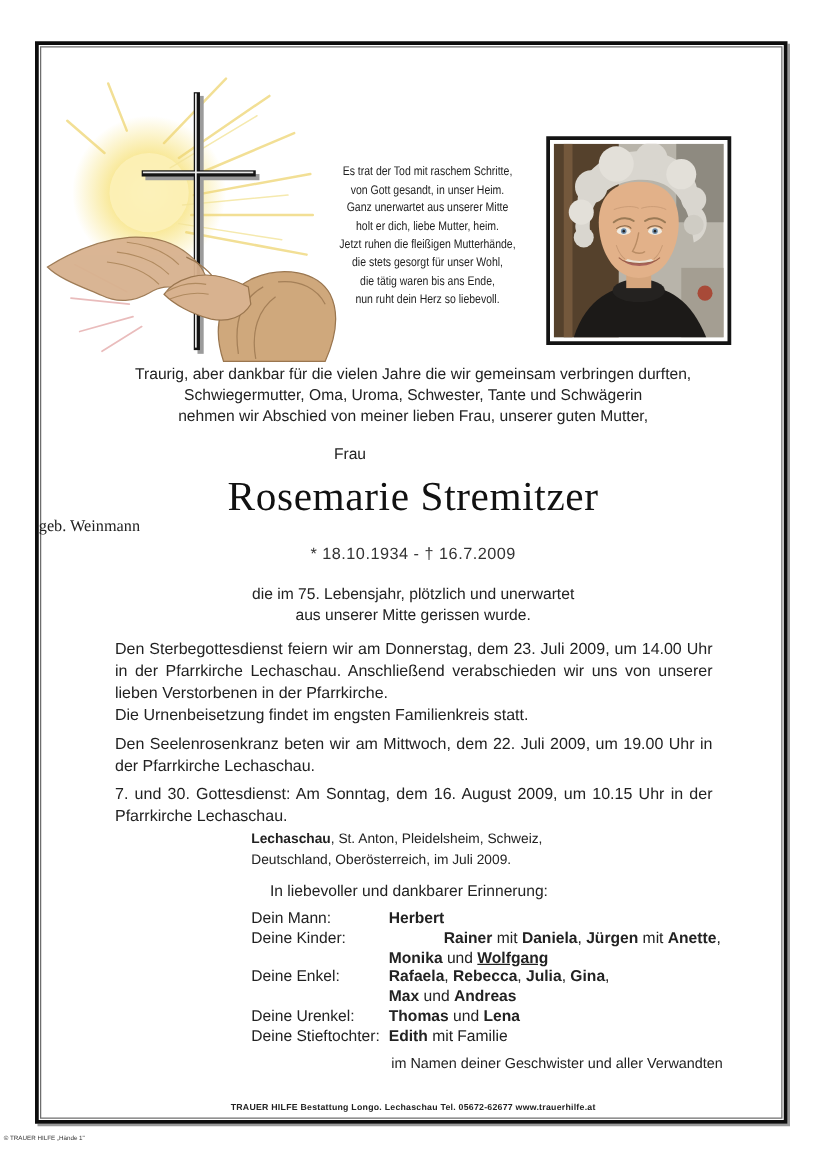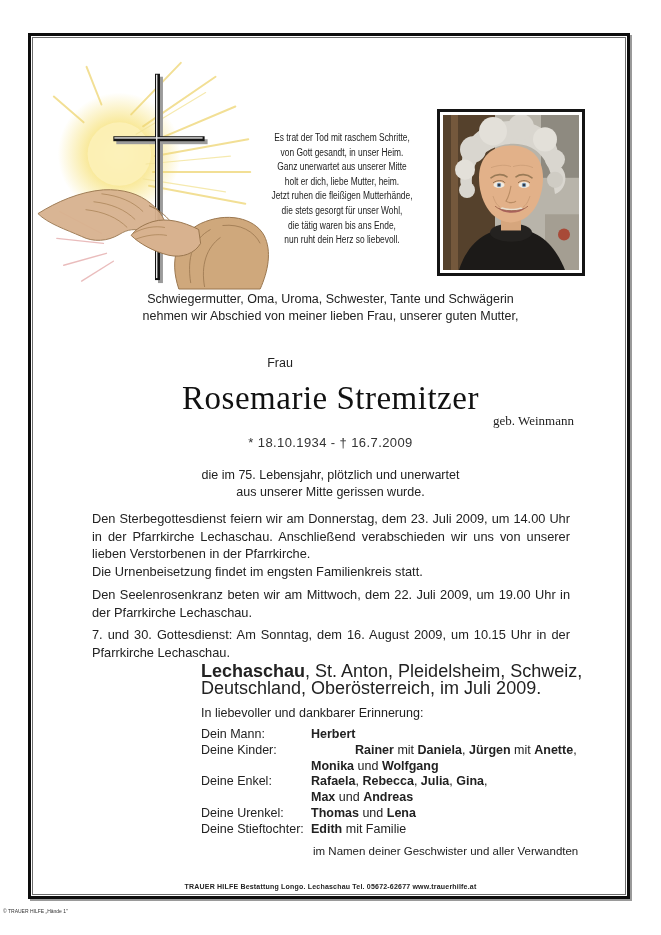--- a/index.html
+++ b/index.html
@@ -44,33 +44,33 @@
   
   .intro {
     position: absolute; left: 31px; top: 291px; width: 599px;
     text-align: center; font-size: 12.5px; line-height: 17px; color: #222;
   }
   .salutation { position: absolute; left: 31px; top: 356px; width: 498px; text-align: center; font-size: 12.5px; color: #222; }
   .deceased-name {
     position: absolute; left: 31px; top: 380px; width: 599px; text-align: center;
     font-family: "Liberation Serif", serif; font-size: 33px; letter-spacing: 0.5px; color: #111;
   }
-  .maiden { position: absolute; left: 31px; top: 413px; width: 543px; text-align: right; font-family: "Liberation Serif", serif; font-size: 13px; color: #222; }
+  .maiden { position: absolute; left: 31px; top: 413px; width: 543px; text-align: left; font-family: "Liberation Serif", serif; font-size: 13px; color: #222; }
   .dates { position: absolute; left: 31px; top: 435px; width: 599px; text-align: center; font-size: 13px; letter-spacing: 0.4px; color: #333; }
   .age-note { position: absolute; left: 31px; top: 467px; width: 599px; text-align: center; font-size: 12.5px; line-height: 16.5px; color: #222; }
 
   
   .body-text { position: absolute; left: 92px; top: 510px; width: 478px; font-size: 12.8px; color: #222; }
   .body-text p { margin: 0; text-align: justify; line-height: 17.5px; }
   .body-text p.gap-a { margin-top: 6px; }
   .body-text p.gap-b { margin-top: 5px; }
 
   
-  .location { position: absolute; left: 201px; top: 663px; font-size: 18px; line-height: 17px; color: #222; }
-  .family-heading { position: absolute; left: 201px; top: 706px; font-size: 12.5px; color: #222; }
+  .location { position: absolute; left: 201px; top: 663px; font-size: 11px; line-height: 17px; color: #222; }
+  .family-heading { position: absolute; left: 216px; top: 706px; font-size: 12.5px; color: #222; }
   .family { position: absolute; left: 201px; top: 727px; font-size: 12.5px; line-height: 15.8px; color: #222; }
   .fam-row { display: flex; align-items: flex-start; }
   .fam-label { width: 110px; flex: 0 0 110px; }
   .fam-val div { white-space: nowrap; }
   .closing { position: absolute; left: 313px; top: 845px; font-size: 11.5px; color: #222; }
 
   
   .footer {
     position: absolute; left: 31px; top: 883px; width: 599px; text-align: center;
     font-size: 7px; font-weight: 600; letter-spacing: 0.2px; color: #222;
@@ -200,20 +200,21 @@
     <div>von Gott gesandt, in unser Heim.</div>
     <div>Ganz unerwartet aus unserer Mitte</div>
     <div>holt er dich, liebe Mutter, heim.</div>
     <div>Jetzt ruhen die fleißigen Mutterhände,</div>
     <div>die stets gesorgt für unser Wohl,</div>
     <div>die tätig waren bis ans Ende,</div>
     <div>nun ruht dein Herz so liebevoll.</div>
   </div>
 
   <div class="intro">
+    <div>Traurig, aber dankbar für die vielen Jahre die wir gemeinsam verbringen durften,</div>
     <div>Schwiegermutter, Oma, Uroma, Schwester, Tante und Schwägerin</div>
     <div>nehmen wir Abschied von meiner lieben Frau, unserer guten Mutter,</div>
   </div>
 
   <div class="salutation">Frau</div>
   <div class="deceased-name">Rosemarie Stremitzer</div>
   <div class="maiden">geb. Weinmann</div>
   <div class="dates">* 18.10.1934 - † 16.7.2009</div>
 
   <div class="age-note">
@@ -239,21 +240,21 @@
     <div class="fam-row">
       <div class="fam-label">Dein Mann:</div>
       <div class="fam-val">
         <div><span style="font-weight: bold;">Herbert</span></div>
       </div>
     </div>
     <div class="fam-row">
       <div class="fam-label">Deine Kinder:</div>
       <div class="fam-val">
         <div><span style="font-weight: bold; padding-left: 44px;">Rainer</span><span> mit </span><span style="font-weight: bold;">Daniela</span><span>, </span><span style="font-weight: bold;">Jürgen</span><span> mit </span><span style="font-weight: bold;">Anette</span><span>,</span></div>
-        <div><span style="font-weight: bold;">Monika</span><span> und </span><span style="font-weight: bold;">Wolfgang</span></div>
+        <div><span style="font-weight: bold;">Monika</span><span> und </span><span style="font-weight: bold; text-decoration: underline;">Wolfgang</span></div>
       </div>
     </div>
     <div class="fam-row">
       <div class="fam-label">Deine Enkel:</div>
       <div class="fam-val">
         <div><span style="font-weight: bold;">Rafaela</span><span>, </span><span style="font-weight: bold;">Rebecca</span><span>, </span><span style="font-weight: bold;">Julia</span><span>, </span><span style="font-weight: bold;">Gina</span><span>,</span></div>
         <div><span style="font-weight: bold;">Max</span><span> und </span><span style="font-weight: bold;">Andreas</span></div>
       </div>
     </div>
     <div class="fam-row">

